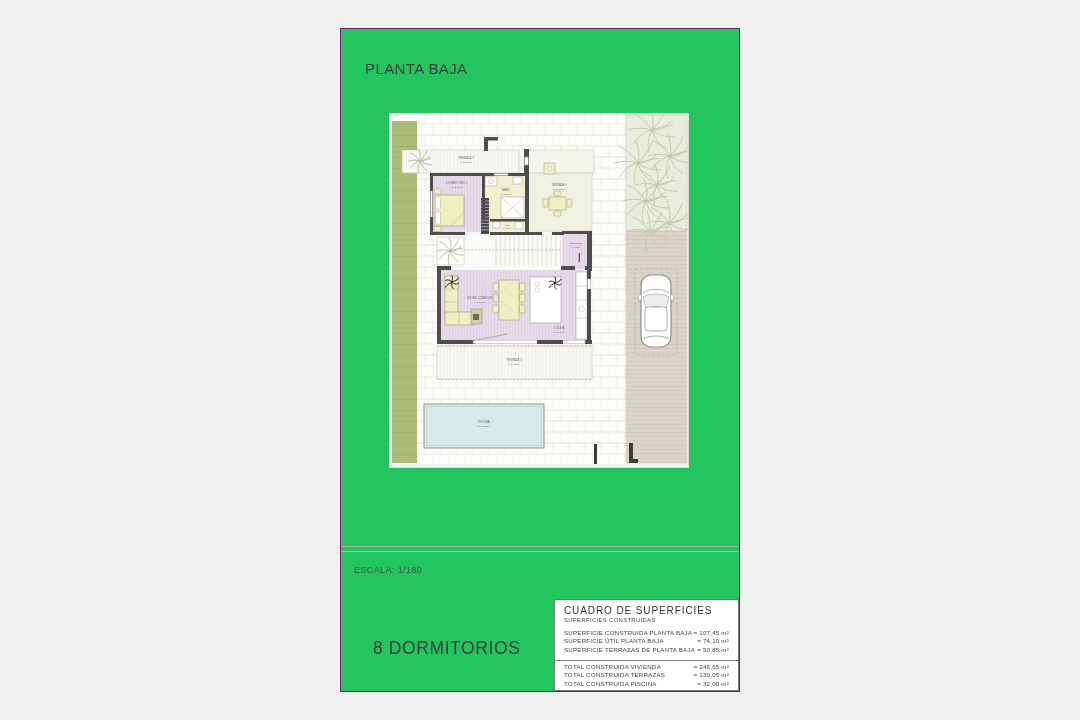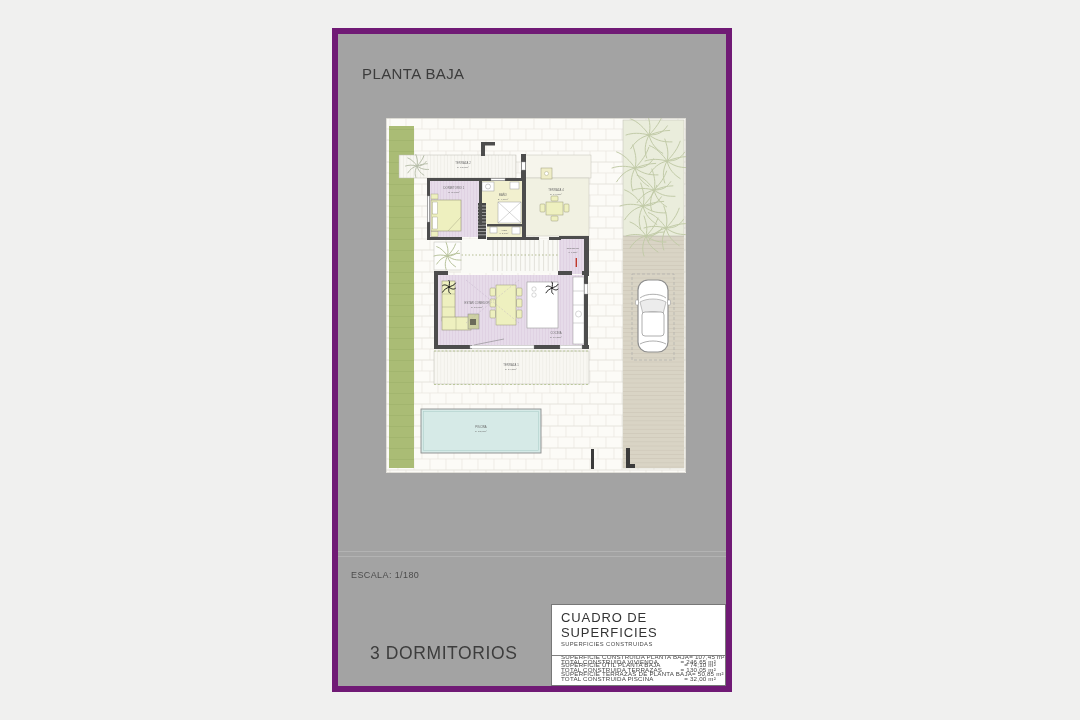--- a/index.html
+++ b/index.html
@@ -1,25 +1,25 @@
 <!DOCTYPE html>
 <html><head>
 <meta charset="utf-8">
 <style>
   *{margin:0;padding:0;box-sizing:border-box}
   html,body{width:1080px;height:720px}
   body{background:#f0f0ef;font-family:"Liberation Sans",sans-serif;position:relative;overflow:hidden}
-  .sheet{position:absolute;left:332px;top:28px;width:400px;height:664px;background:#a3a3a3;border:6px solid #701a75}
+  .sheet{position:absolute;left:340px;top:28px;width:400px;height:664px;background:#22c55e;border:1px solid #701a75}
   .page-title{position:absolute;left:24px;top:31px;font-size:15px;color:#3c3c3c;letter-spacing:.4px}
   .plan{position:absolute;left:48px;top:84px;width:300px;height:355px}
   .divider{position:absolute;left:0;top:517px;width:100%;height:6px;border-top:1px solid #b3b3b3;border-bottom:1px solid #b3b3b3}
   .escala{position:absolute;left:13px;top:536px;font-size:9px;color:#4c4c4c;letter-spacing:.4px}
   .dorms{position:absolute;left:32px;top:609px;font-size:17.5px;color:#3d3d3d;letter-spacing:.6px}
   .sup{position:absolute;left:213px;top:570px;right:0;bottom:0;border:1px solid #777;background:#fff}
-  .sup-title{margin:5px 12px 0 9px;font-size:13px;letter-spacing:.9px;color:#333}
+  .sup-title{margin:5px 12px 0 9px;font-size:10px;letter-spacing:.9px;color:#333}
   .sup-sub{margin:1px 0 0 9px;font-size:5.8px;letter-spacing:.4px;color:#4a4a4a}
   .sup-rows{margin:6px 9px 0 9px}
   .srow{display:flex;justify-content:space-between;font-size:6.2px;letter-spacing:.2px;color:#454545;line-height:8.4px;white-space:nowrap}
   .sup-totals{position:absolute;left:0;right:0;bottom:1px;border-top:1px solid #808080;padding:2px 9px 1px 9px}
   
   .rl{font-family:"Liberation Sans",sans-serif;fill:#666;font-size:2.7px;text-anchor:middle;letter-spacing:.1px}
   .ra{font-family:"Liberation Sans",sans-serif;fill:#6e6e6e;font-size:2.4px;text-anchor:middle}
   .rs{font-size:2.1px}
 </style>
 </head>
@@ -266,21 +266,21 @@
       <text class="ra" x="170" y="219.5">S=16,36m²</text>
       <text class="rl" x="125" y="248">TERRAZA 1</text>
       <text class="ra" x="125" y="251.5">S=24,36m²</text>
       <text class="rl" x="95" y="310">PISCINA</text>
       <text class="ra" x="95" y="313.5">S=32,00m²</text>
     </g>
   </svg>
 
   <div class="divider"></div>
   <div class="escala">ESCALA: 1/180</div>
-  <div class="dorms">3 DORMITORIOS</div>
+  <div class="dorms">8 DORMITORIOS</div>
 
   <div class="sup">
     <div class="sup-title">CUADRO DE SUPERFICIES</div>
     <div class="sup-sub">SUPERFICIES CONSTRUIDAS</div>
     <div class="sup-rows">
       <div class="srow">
         <span>SUPERFICIE CONSTRUIDA PLANTA BAJA</span>
         <span>= 107,45 m²</span>
       </div>
       <div class="srow">

